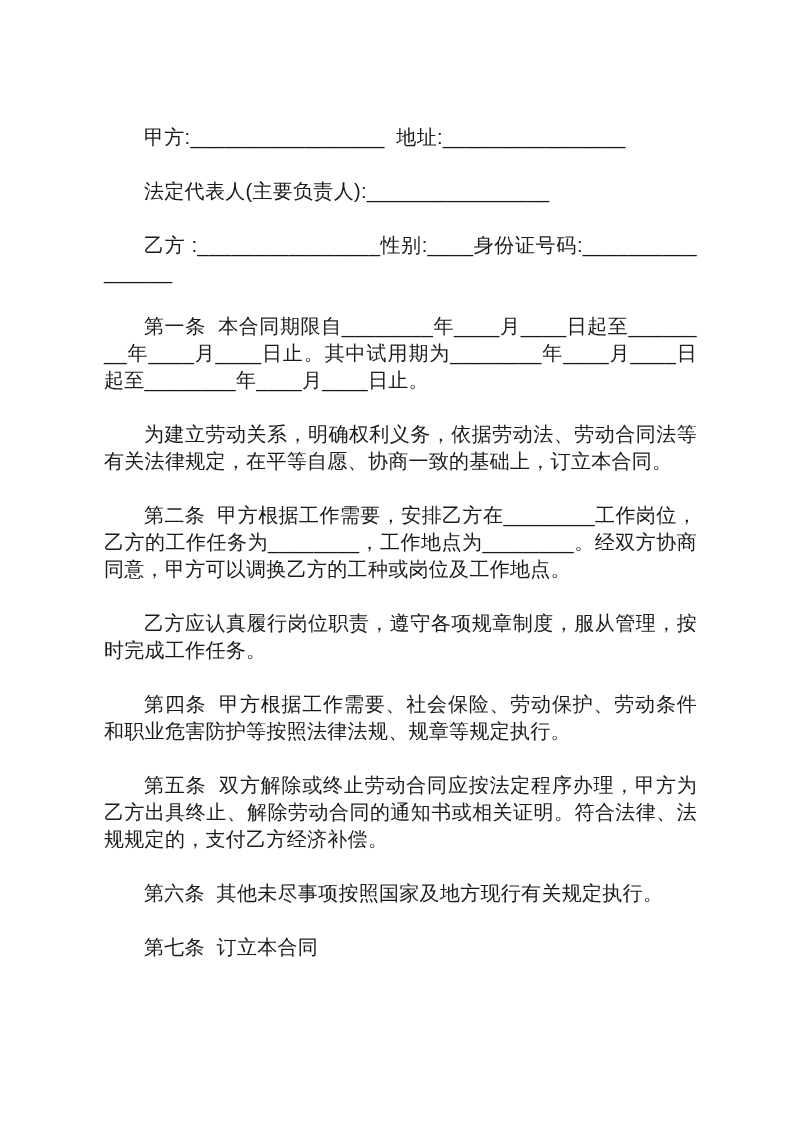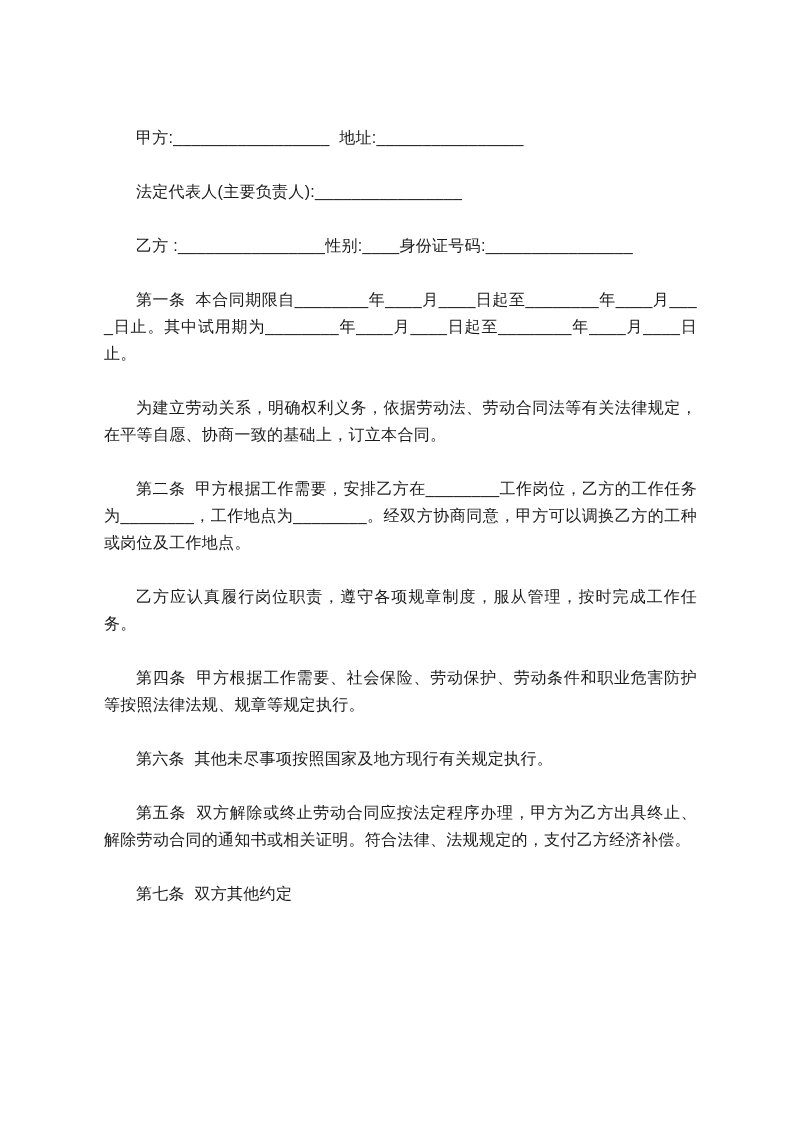--- a/index.html
+++ b/index.html
@@ -16,21 +16,21 @@
     box-sizing: border-box;
     width: 793px;
     height: 1122px;
     padding: 124px 96px 40px 104px;
     background: #ffffff;
     font-family: "Liberation Sans", "DejaVu Sans", sans-serif;
     color: #1a1a1a;
   }
   .doc-line {
     margin: 0 0 27px 0;
-    font-size: 16px;
+    font-size: 20px;
     line-height: 27px;
     text-indent: 2em;
     text-align: justify;
     word-break: break-all;
     white-space: pre-wrap;
     letter-spacing: 0.3px;
   }
 </style>
 </head>
 <body>
@@ -38,16 +38,16 @@
 <div class="page">
   <p class="doc-line">甲方:_________________  地址:________________</p>
   <p class="doc-line">法定代表人(主要负责人):________________</p>
   <p class="doc-line">乙方 :________________性别:____身份证号码:________________</p>
 
   <p class="doc-line">第一条  本合同期限自________年____月____日起至________年____月____日止。其中试用期为________年____月____日起至________年____月____日止。</p>
   <p class="doc-line">为建立劳动关系，明确权利义务，依据劳动法、劳动合同法等有关法律规定，在平等自愿、协商一致的基础上，订立本合同。</p>
   <p class="doc-line">第二条  甲方根据工作需要，安排乙方在________工作岗位，乙方的工作任务为________，工作地点为________。经双方协商同意，甲方可以调换乙方的工种或岗位及工作地点。</p>
   <p class="doc-line">乙方应认真履行岗位职责，遵守各项规章制度，服从管理，按时完成工作任务。</p>
   <p class="doc-line">第四条  甲方根据工作需要、社会保险、劳动保护、劳动条件和职业危害防护等按照法律法规、规章等规定执行。</p>
+  <p class="doc-line">第五条  双方解除或终止劳动合同应按法定程序办理，甲方为乙方出具终止、解除劳动合同的通知书或相关证明。符合法律、法规规定的，支付乙方经济补偿。</p>
   <p class="doc-line">第六条  其他未尽事项按照国家及地方现行有关规定执行。</p>
-  <p class="doc-line">第五条  双方解除或终止劳动合同应按法定程序办理，甲方为乙方出具终止、解除劳动合同的通知书或相关证明。符合法律、法规规定的，支付乙方经济补偿。</p>
-  <p class="doc-line">第七条  双方其他约定</p>
+  <p class="doc-line">第七条  订立本合同</p>
 </div>
 
 </body></html>

